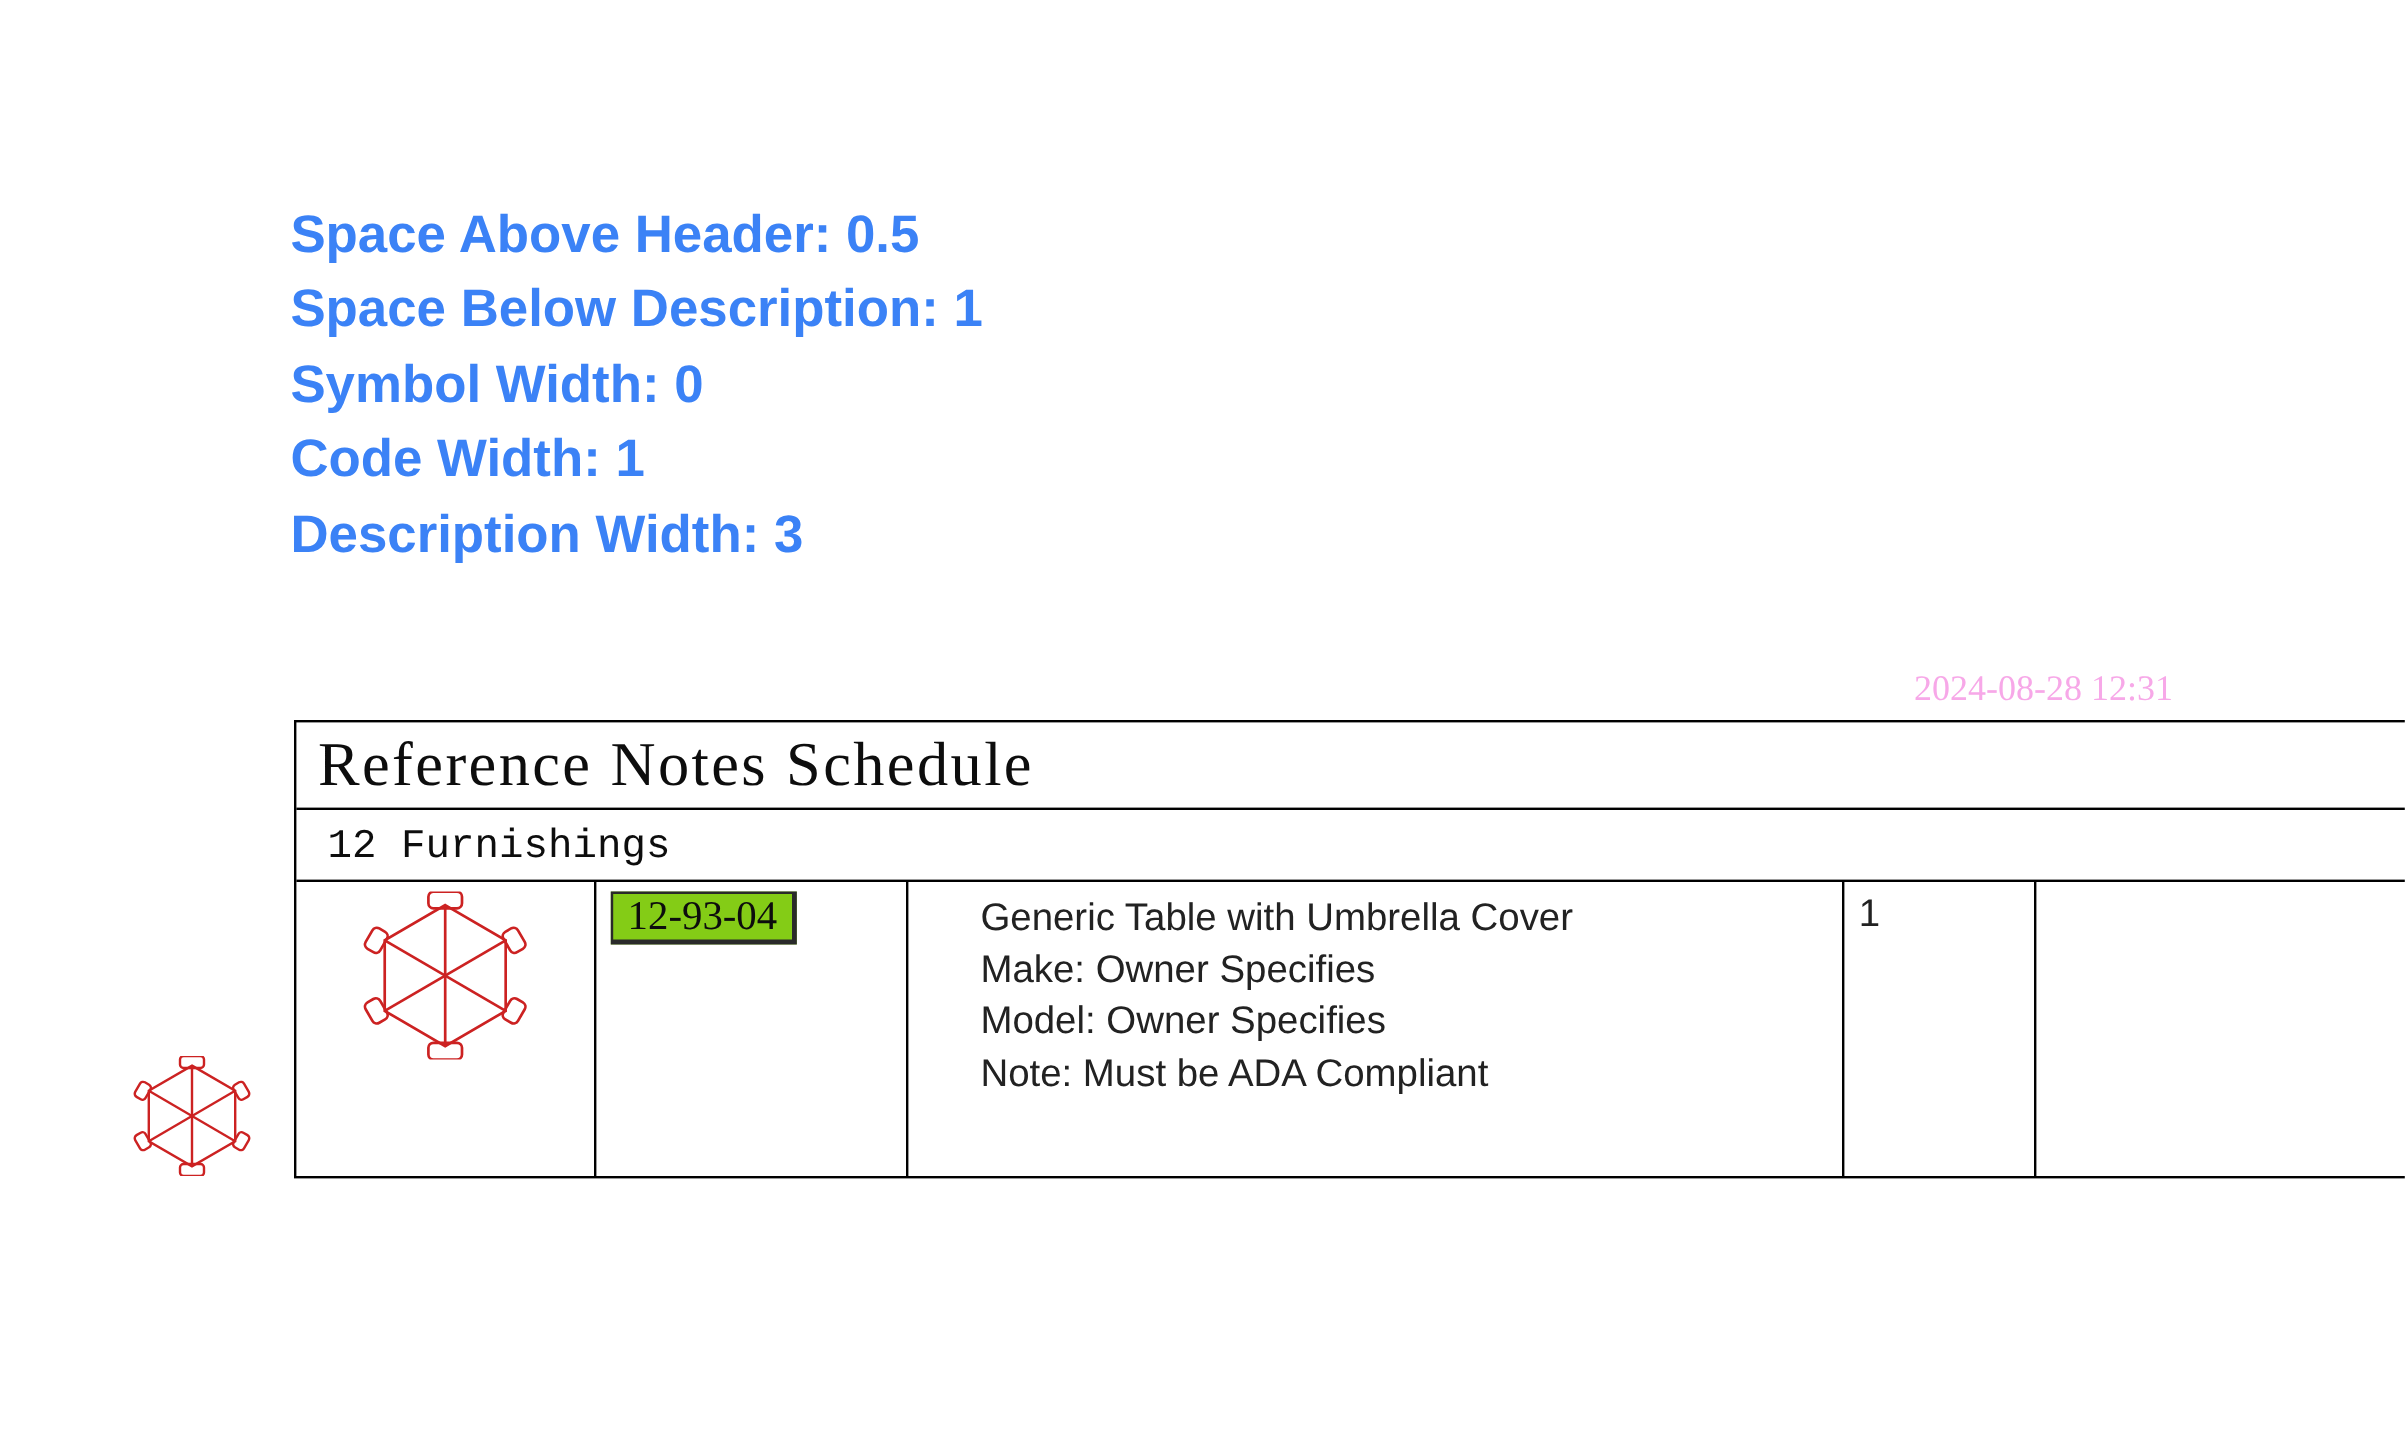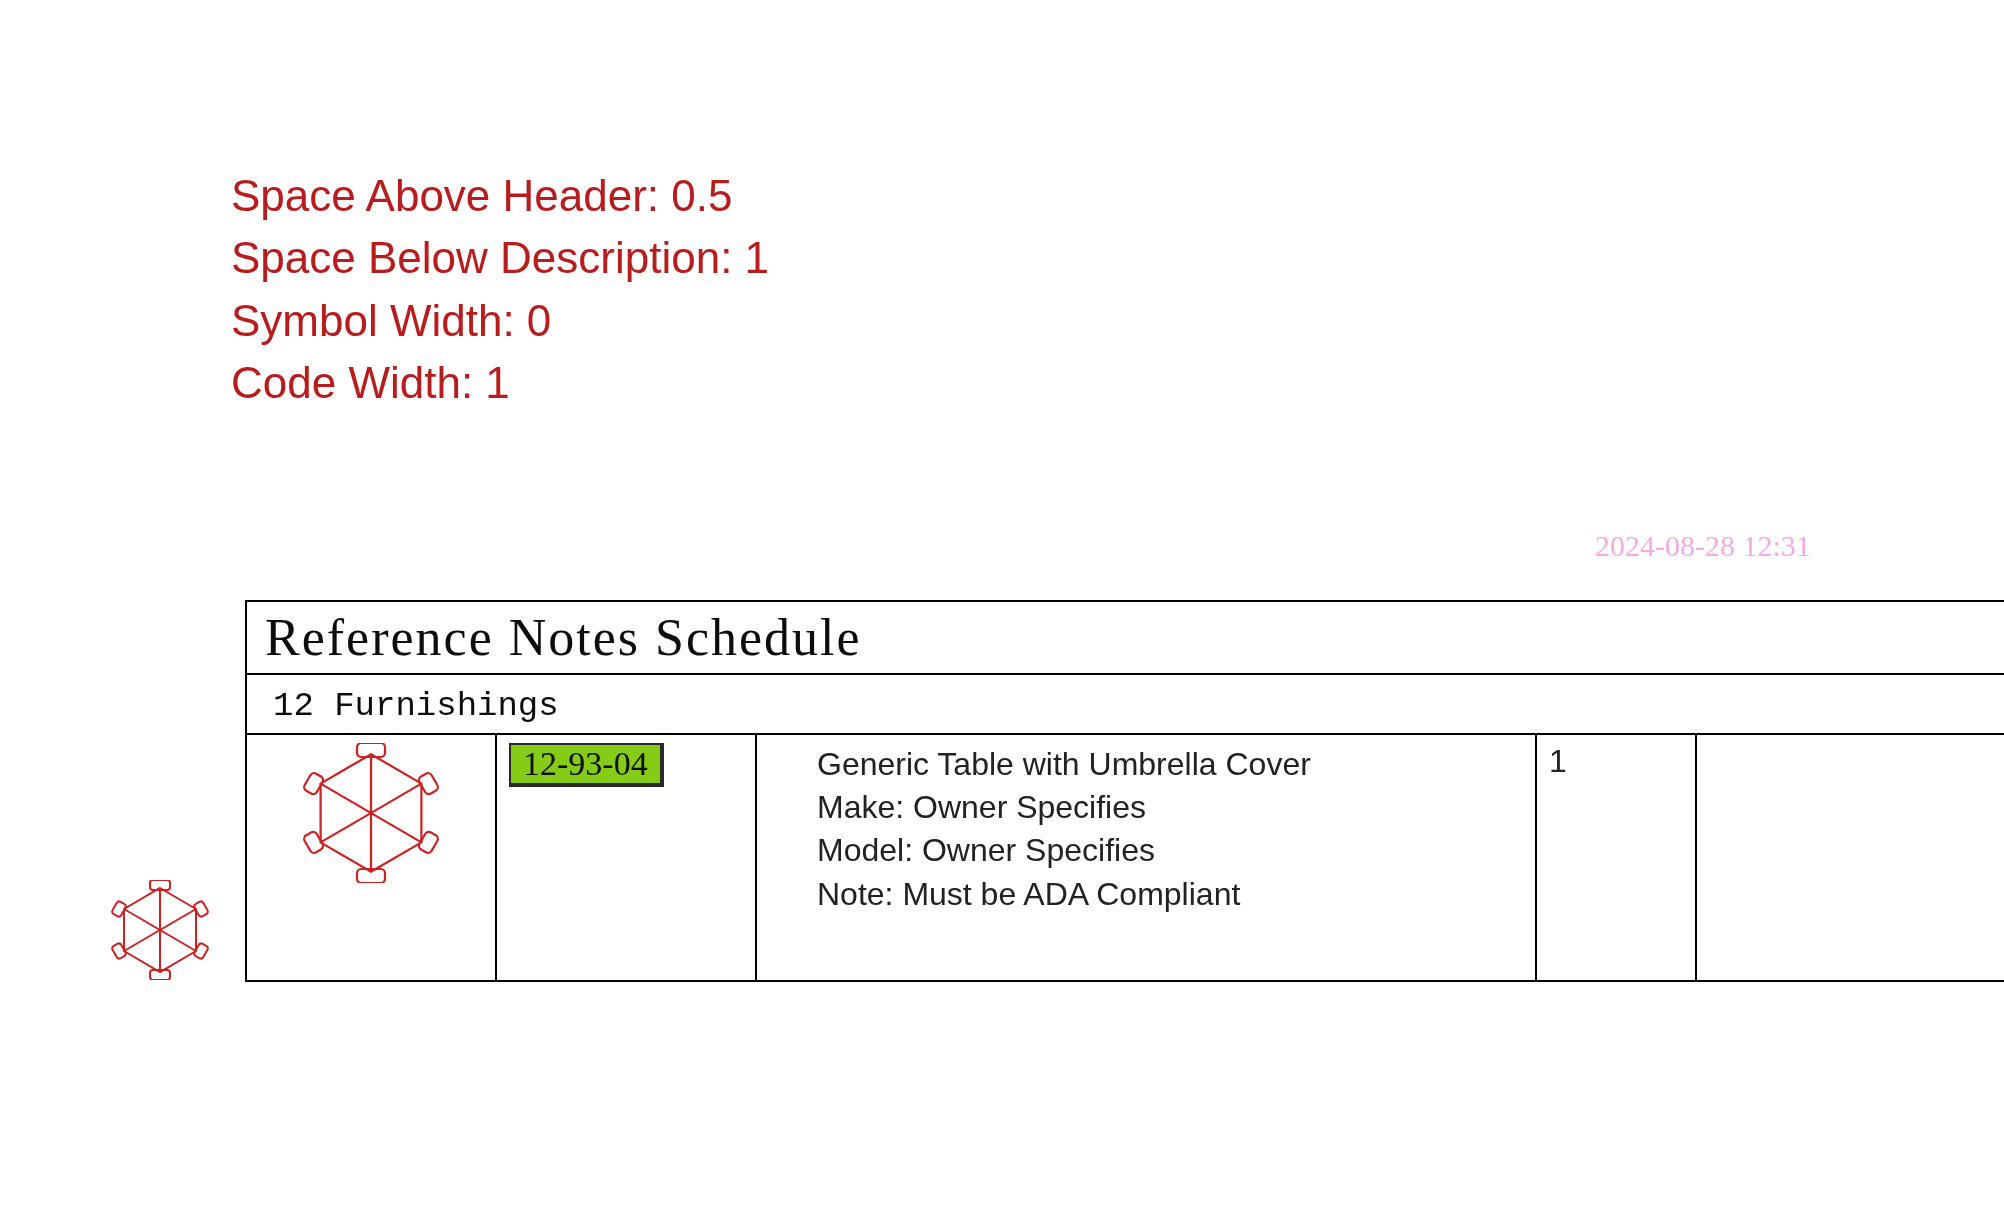--- a/index.html
+++ b/index.html
@@ -6,29 +6,29 @@
     body {
       font-family: Arial, Helvetica, sans-serif;
       background: #fff;
       width: 2004px;
       height: 1208px;
       position: relative;
     }
     .params {
       position: absolute;
       top: 165px;
-      left: 231px;
+      left: 242px;
       font-size: 44px;
-      color: #b91c1c;
+      color: #3b82f6;
       line-height: 1.42;
-      font-weight: 400;
+      font-weight: 700;
     }
     .timestamp {
       position: absolute;
-      top: 529px;
+      top: 557px;
       left: 1595px;
       font-family: 'Comic Sans MS', cursive;
       font-size: 30px;
       color: #f7a8e8;
       font-weight: 400;
     }
     .table-wrap {
       position: absolute;
       top: 600px;
       left: 245px;
@@ -108,20 +108,21 @@
     }
   </style>
 </head>
 <body>
 
 <div class="params">
   <div>Space Above Header: 0.5</div>
   <div>Space Below Description: 1</div>
   <div>Symbol Width: 0</div>
   <div>Code Width: 1</div>
+  <div>Description Width: 3</div>
 </div>
 
 <div class="timestamp">2024-08-28 12:31</div>
 
 <div class="external-symbol">
   <svg width="100" height="100" viewBox="0 0 100 100">
     <g stroke="#c22" stroke-width="2" fill="none">
       <polygon points="50,8 86,29 86,71 50,92 14,71 14,29"></polygon>
       <line x1="50" y1="8" x2="50" y2="92"></line>
       <line x1="14" y1="29" x2="86" y2="71"></line>

